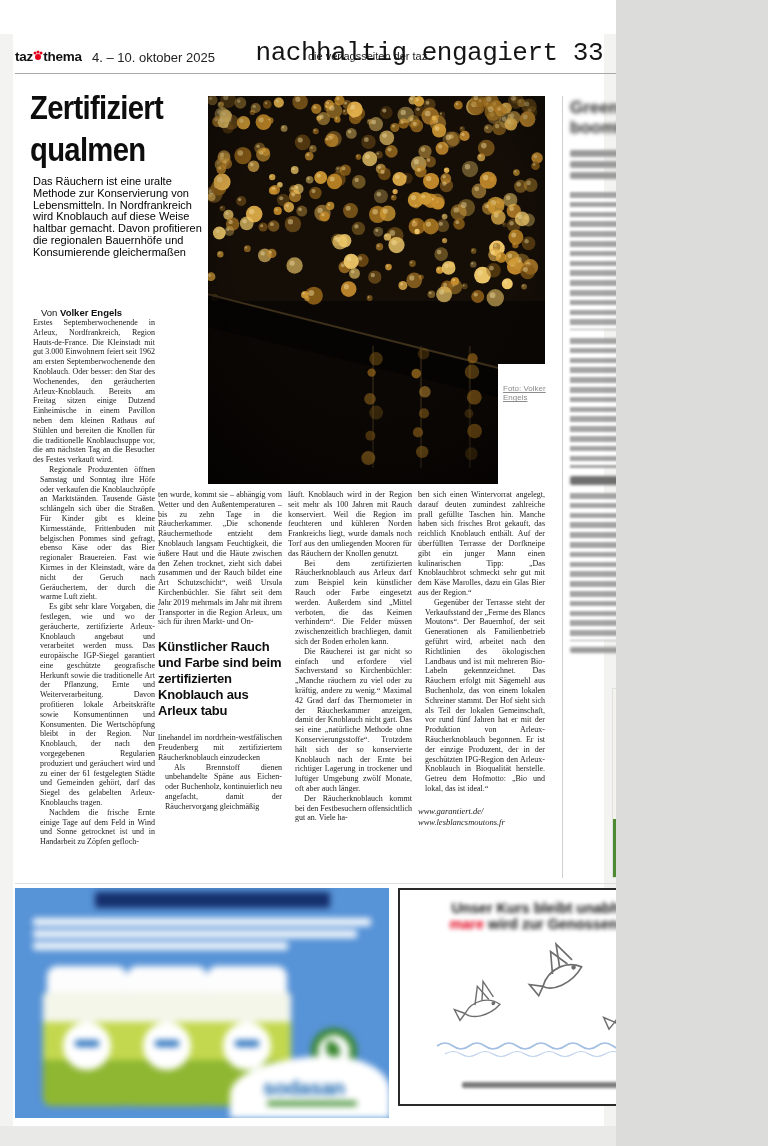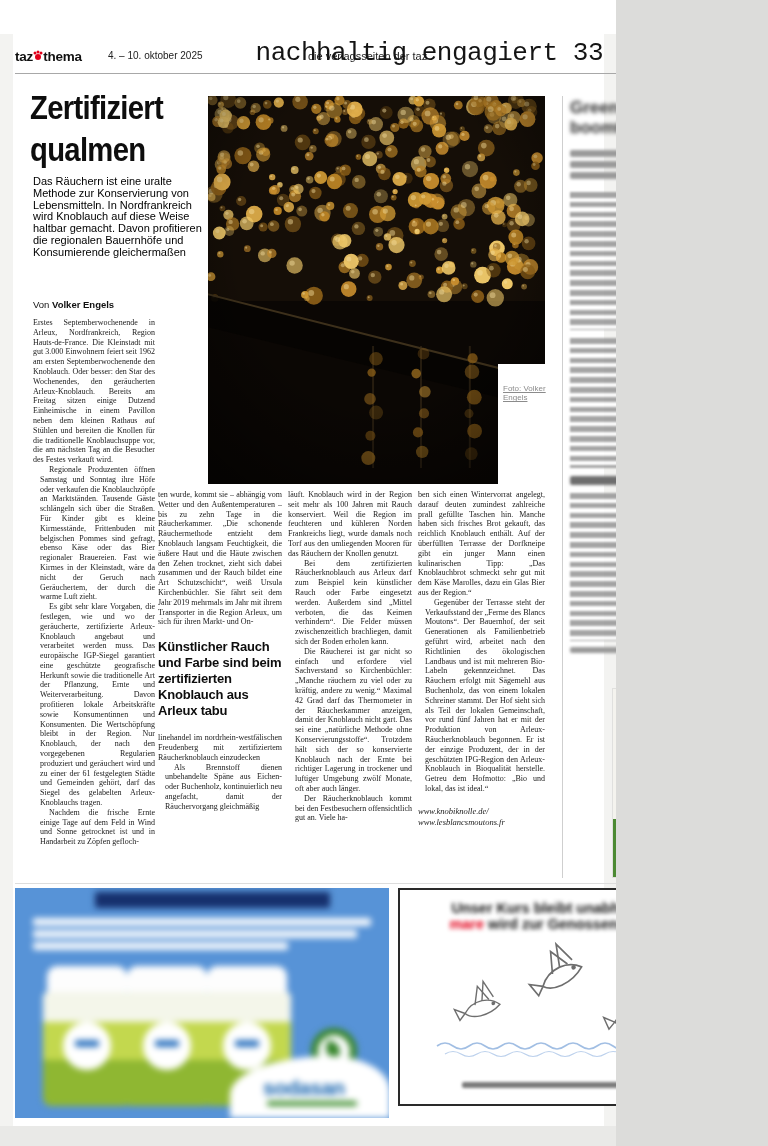--- a/index.html
+++ b/index.html
@@ -7,21 +7,21 @@
         font-family:"Liberation Sans",sans-serif;color:#111;}
   .abs{position:absolute;}
   
   .edge-left{left:0;top:34px;width:13px;height:1092px;background:#f3f3f1;}
   .edge-right{right:0;top:34px;width:12px;height:1092px;background:#f3f3f1;}
   .edge-bottom{left:0;top:1126px;width:768px;height:20px;background:#e9e9e7;}
   
   .mh-brand{left:15px;top:49px;font-size:13.5px;font-weight:bold;letter-spacing:-0.2px;}
   .paw{display:inline-block;width:6px;height:6px;border-radius:50%;background:#e2001a;margin:0 2px 1px 2px;
        box-shadow:-3px -4px 0 -1.5px #e2001a,0 -5px 0 -1.5px #e2001a,3px -4px 0 -1.5px #e2001a;}
-  .mh-date{left:108px;top:50px;font-size:10px;color:#222;}
+  .mh-date{left:92px;top:50px;font-size:13px;color:#222;}
   .mh-center{left:308px;top:50px;font-size:11px;color:#222;}
   .mh-right{right:13px;top:38px;font-family:Liberation Mono, monospace;font-size:26px;letter-spacing:-0.5px;color:#141414;}
   .rule-top{left:15px;top:73px;width:740px;height:1px;background:#a8a8a8;}
   
   .headline{left:30px;top:86px;font-size:34px;line-height:42px;font-weight:600;letter-spacing:-0.8px;
             transform:scaleX(0.86);transform-origin:top left;color:#0d0d0d;}
   .lead{left:33px;top:176px;width:172px;font-size:11px;line-height:11.8px;font-weight:500;color:#000;}
   .byline{left:33px;top:299px;font-size:9.5px;}
   
   .col{font-family:"Liberation Serif",serif;font-size:8px;line-height:9.8px;text-align:justify;
@@ -81,21 +81,21 @@
   <div class="abs edge-bottom"></div>
 
   <div class="abs mh-brand"><span>taz</span><span class="paw"></span><span>thema</span></div>
   <div class="abs mh-date">4. – 10. oktober 2025</div>
   <div class="abs mh-center">die verlagsseiten der taz</div>
   <div class="abs mh-right"><span>nachhaltig engagiert</span> <span>33</span></div>
   <div class="abs rule-top"></div>
 
   <h1 class="abs headline" style="margin:0;"><span>Zertifiziert</span><br><span>qualmen</span></h1>
   <p class="abs lead" style="margin:0;">Das Räuchern ist eine uralte Methode zur Konservierung von Lebensmitteln. In Nordfrankreich wird Knoblauch auf diese Weise haltbar gemacht. Davon profitieren die regionalen Bauernhöfe und Konsumierende gleichermaßen</p>
-  <p class="abs byline" style="margin:0;"><span>Von</span> <b>Volker Engels</b></p>
+  <p class="abs byline" style="margin:8px;"><span>Von</span> <b>Volker Engels</b></p>
 
   <div class="abs photo">
     <svg width="337" height="388" viewBox="0 0 337 388" xmlns="http://www.w3.org/2000/svg">
       <defs>
         <radialGradient id="vig" cx="50%" cy="38%" r="75%">
           <stop offset="55%" stop-color="rgba(0,0,0,0)"></stop>
           <stop offset="100%" stop-color="rgba(0,0,0,0.55)"></stop>
         </radialGradient>
       </defs>
       <rect width="337" height="388" fill="#150e07"></rect>
@@ -673,21 +673,21 @@
     <p>läuft. Knoblauch wird in der Region seit mehr als 100 Jahren mit Rauch konserviert. Weil die Region im feuchteren und kühleren Norden Frankreichs liegt, wurde damals noch Torf aus den umliegenden Mooren für das Räuchern der Knollen genutzt.</p>
     <p class="indent">Bei dem zertifizierten Räucherknoblauch aus Arleux darf zum Beispiel kein künstlicher Rauch oder Farbe eingesetzt werden. Außerdem sind „Mittel verboten, die das Keimen verhindern“. Die Felder müssen zwischenzeitlich brachliegen, damit sich der Boden erholen kann.</p>
     <p class="indent">Die Räucherei ist gar nicht so einfach und erfordere viel Sachverstand so Kirchenbüchler: „Manche räuchern zu viel oder zu kräftig, andere zu wenig.“ Maximal 42 Grad darf das Thermometer in der Räucherkammer anzeigen, damit der Knoblauch nicht gart. Das sei eine „natürliche Methode ohne Konservierungsstoffe“. Trotzdem hält sich der so konservierte Knoblauch nach der Ernte bei richtiger Lagerung in trockener und luftiger Umgebung zwölf Monate, oft aber auch länger.</p>
     <p class="indent">Der Räucherknoblauch kommt bei den Festbesuchern offensichtlich gut an. Viele ha-</p>
   </div>
 
   <div class="abs col col4">
     <p>ben sich einen Wintervorrat angelegt, darauf deuten zumindest zahlreiche prall gefüllte Taschen hin. Manche haben sich frisches Brot gekauft, das reichlich Knoblauch enthält. Auf der überfüllten Terrasse der Dorfkneipe gibt ein junger Mann einen kulinarischen Tipp: „Das Knoblauchbrot schmeckt sehr gut mit dem Käse Marolles, dazu ein Glas Bier aus der Region.“</p>
     <p class="indent">Gegenüber der Terrasse steht der Verkaufsstand der „Ferme des Blancs Moutons“. Der Bauernhof, der seit Generationen als Familienbetrieb geführt wird, arbeitet nach den Richtlinien des ökologischen Landbaus und ist mit mehreren Bio-Labeln gekennzeichnet. Das Räuchern erfolgt mit Sägemehl aus Buchenholz, das von einem lokalen Schreiner stammt. Der Hof sieht sich als Teil der lokalen Gemeinschaft, vor rund fünf Jahren hat er mit der Produktion von Arleux-Räucherknoblauch begonnen. Er ist der einzige Produzent, der in der geschützten IPG-Region den Arleux-Knoblauch in Bioqualität herstelle. Getreu dem Hofmotto: „Bio und lokal, das ist ideal.“</p>
     <div class="links">
-      <span>www.knobiknolle.de/</span><br>
+      <span>www.garantiert.de/</span><br>
       <span>www.lesblancsmoutons.fr</span>
     </div>
   </div>
 
   <div class="abs vrule"></div>
   <div class="abs rule-ads"></div>
 
   <div class="abs sb-headline">Green Tech-Branche boomt ungebremst</div>
   <div class="bar blur15" style="left:570px;top:150px;width:178px;height:6.5px;background:#9a9a9a;"></div>
   <div class="bar blur15" style="left:570px;top:161px;width:170px;height:6.5px;background:#9a9a9a;"></div>

